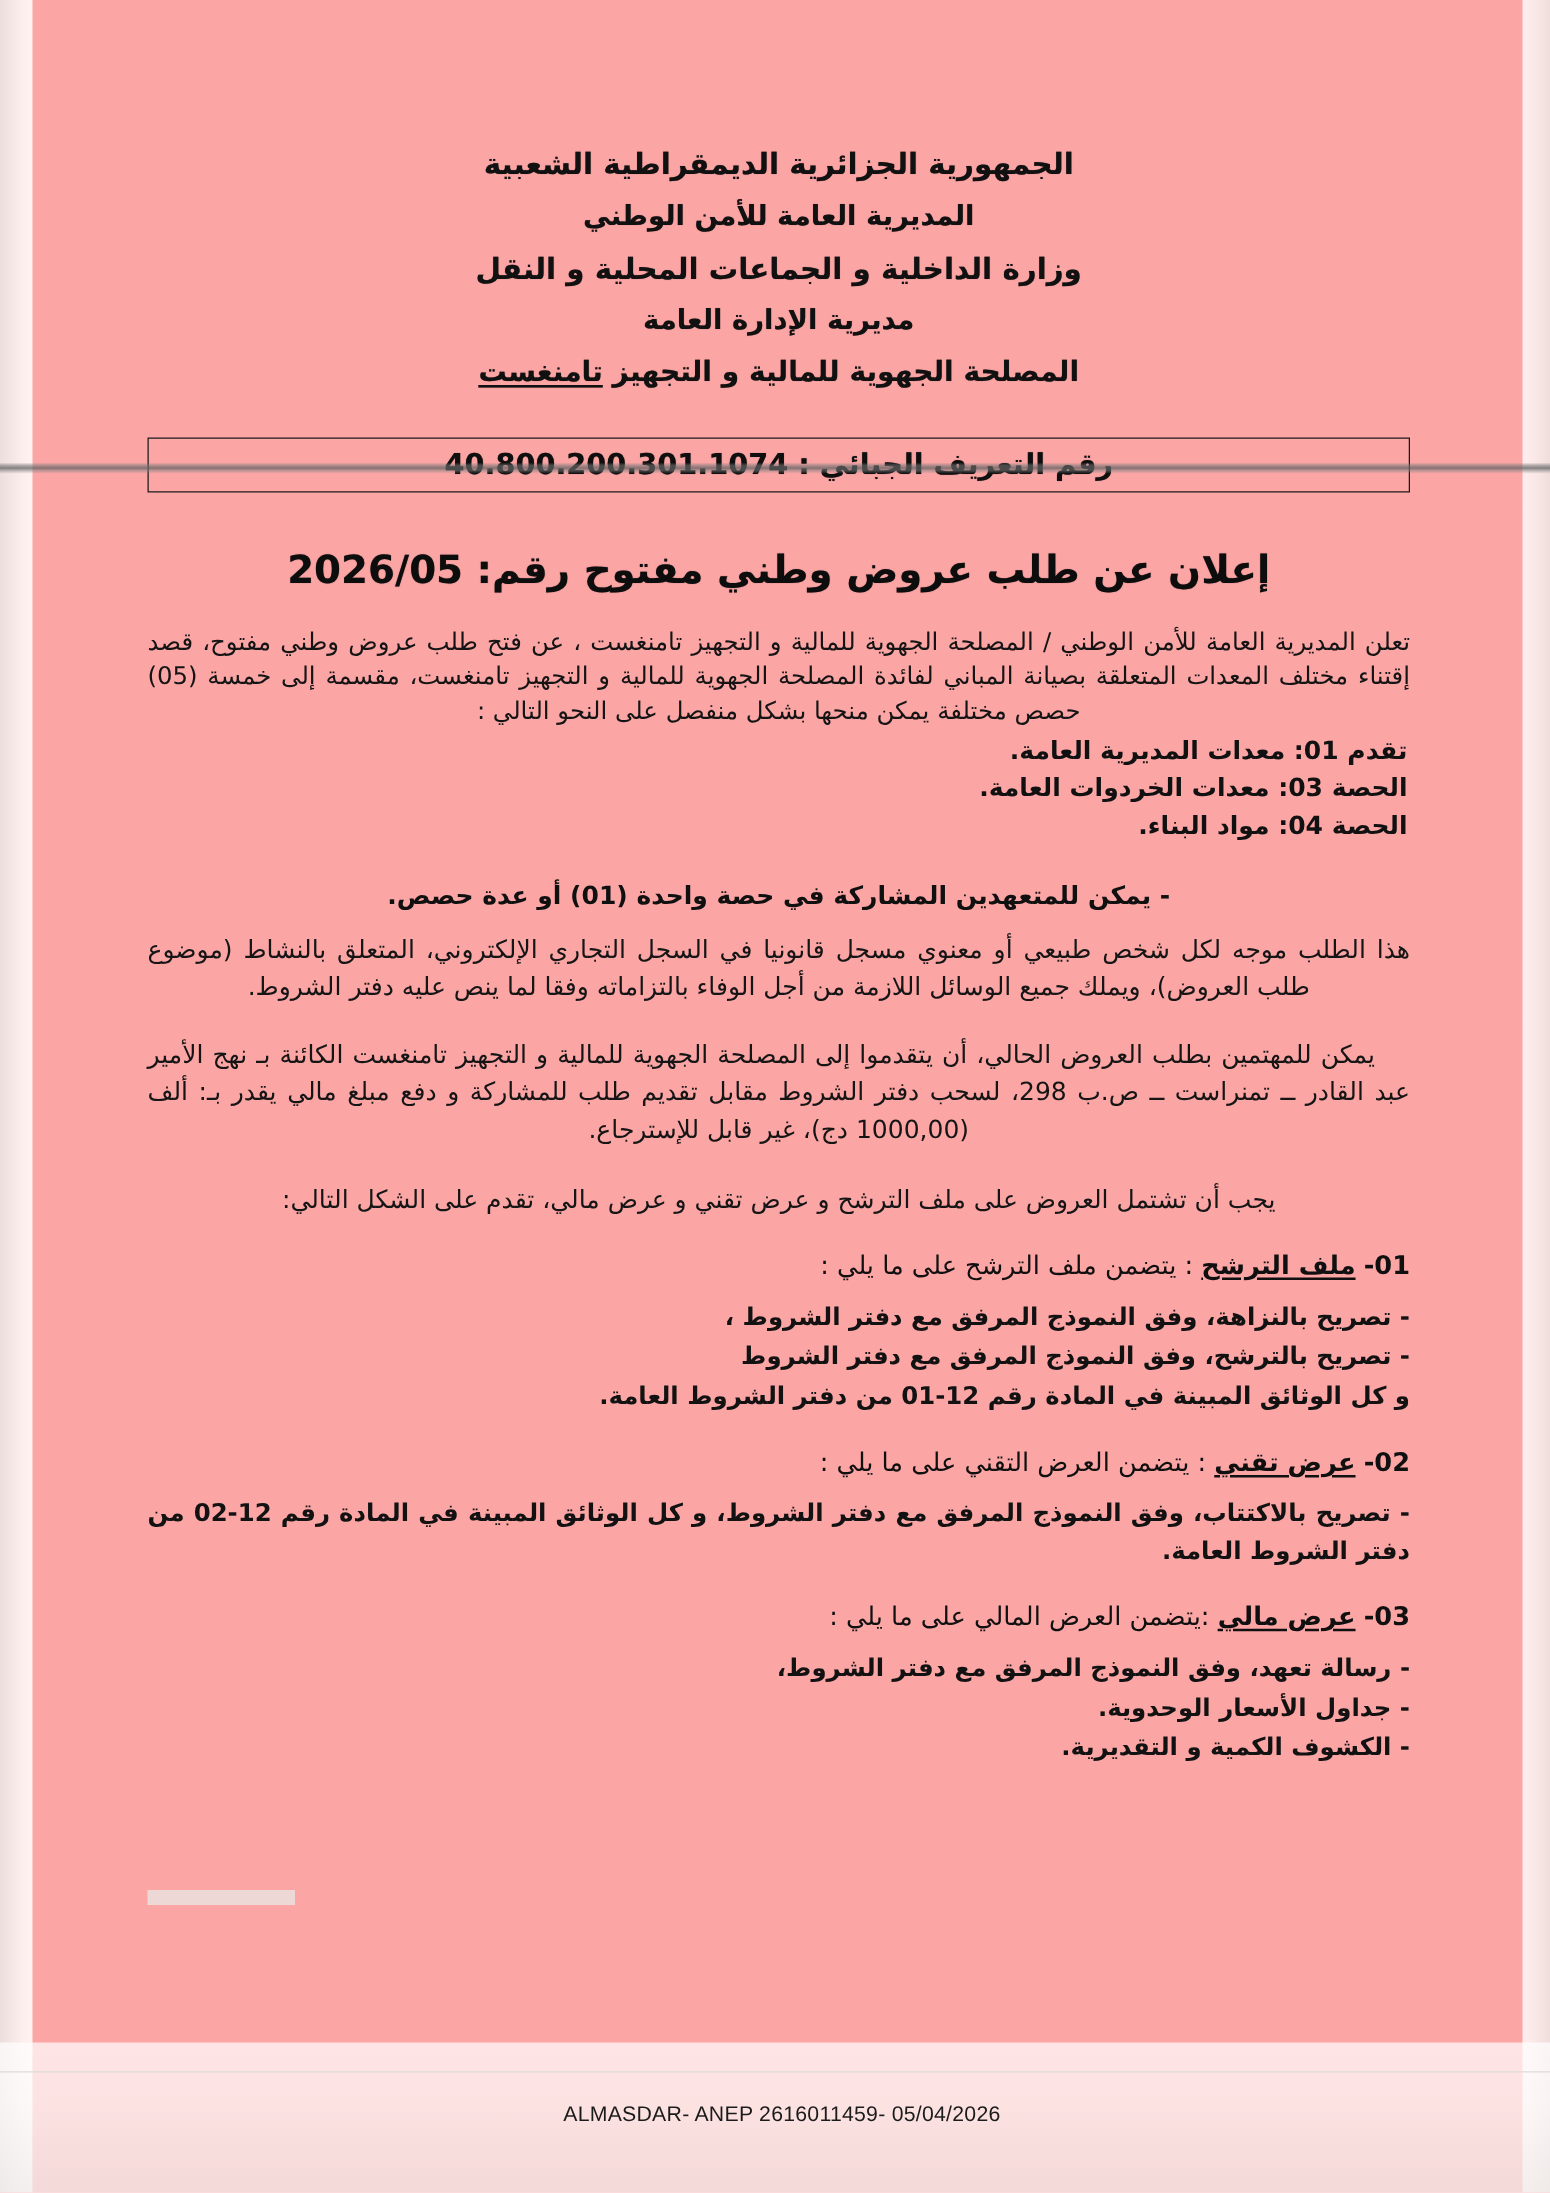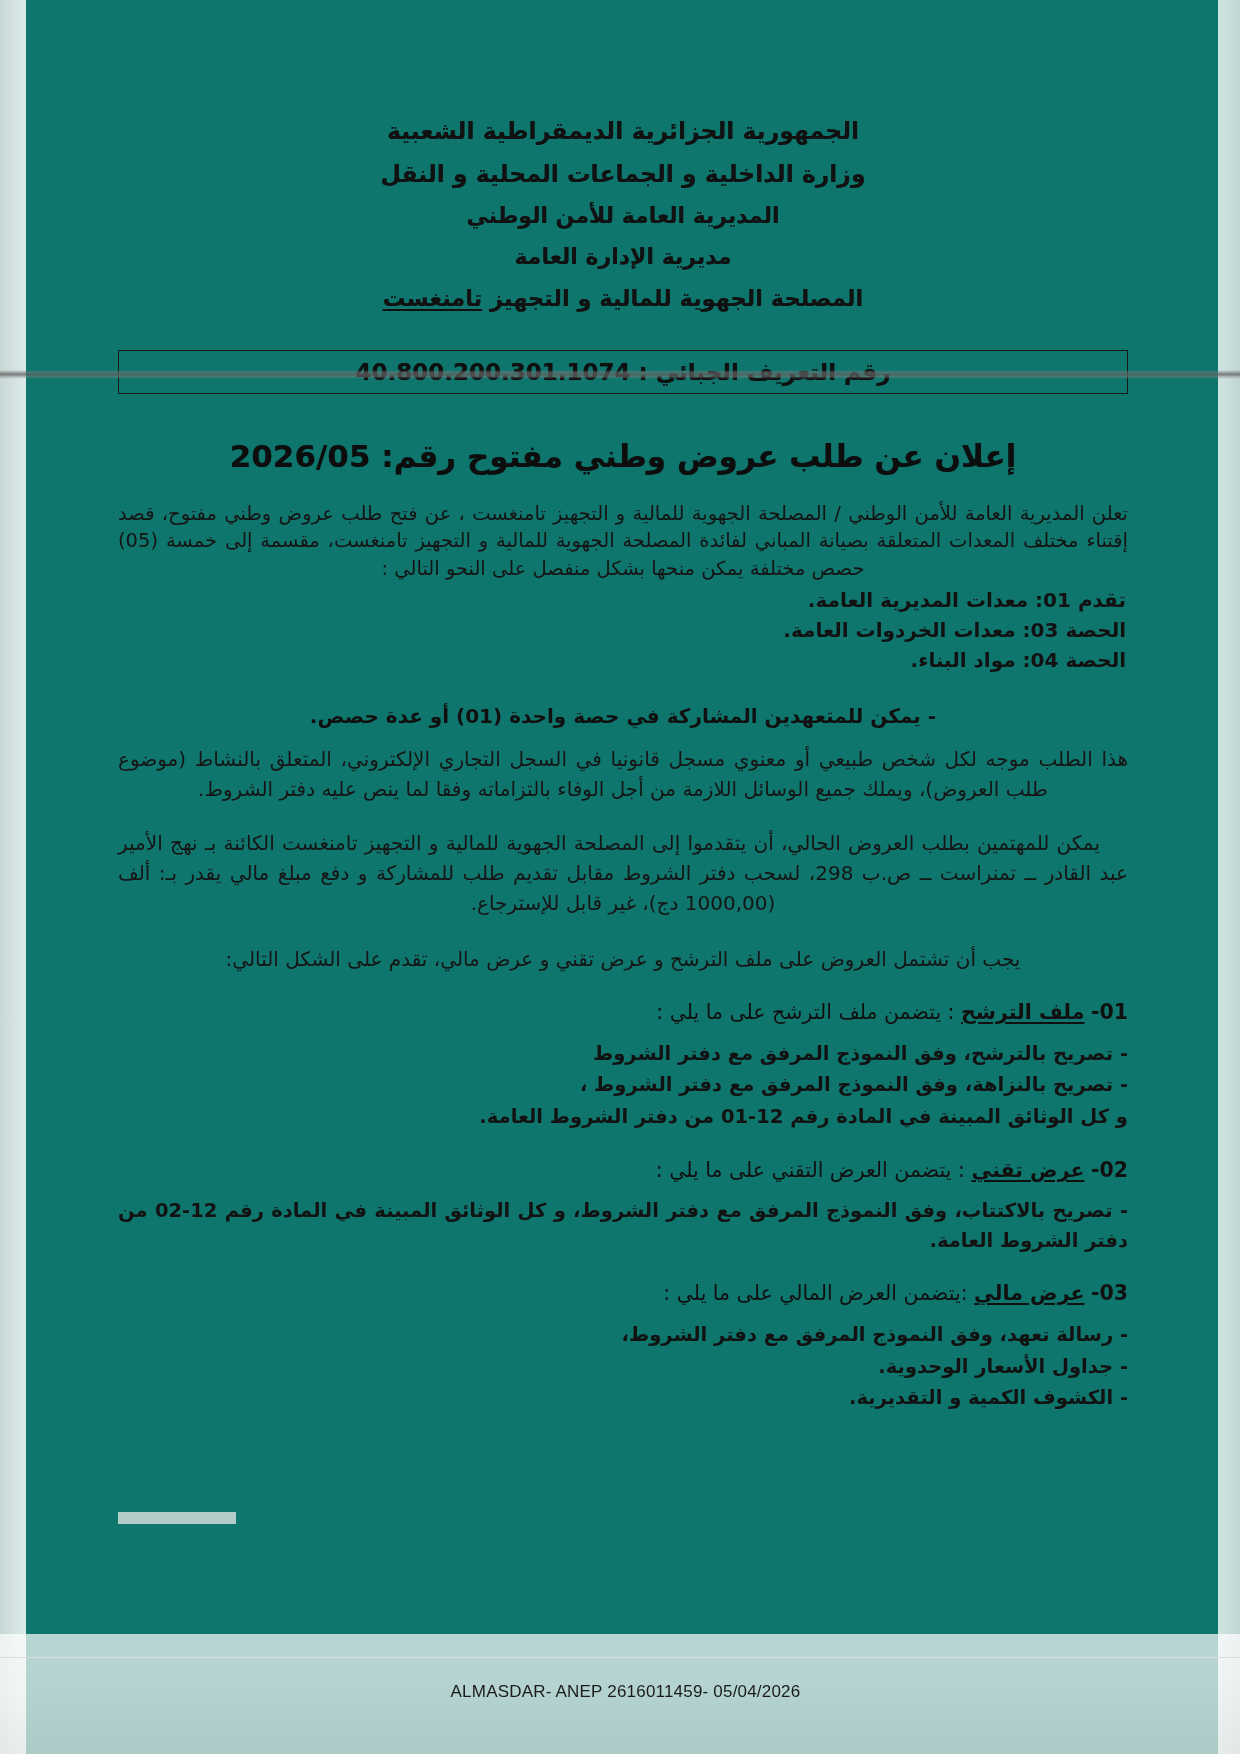--- a/index.html
+++ b/index.html
@@ -14,21 +14,21 @@
     height: 1754px;
     position: relative;
     font-family: "DejaVu Sans", "Liberation Sans", sans-serif;
     overflow: hidden;
   }
 
   
   .page {
     position: absolute;
     inset: 0;
-    background: #0f766e;
+    background: #fca5a5;
     text-decoration: underline;
   }
   
   .scan-edge-left {
     position: absolute; top: 0; left: 0; width: 26px; height: 100%;
     background: linear-gradient(to right, #e8e8e6 0%, #fbfbfa 70%, #fff 100%);
     opacity: .85;
   }
   .scan-edge-right {
     position: absolute; top: 0; right: 0; width: 22px; height: 100%;
@@ -256,22 +256,22 @@
 
   <div class="scan-edge-left"></div>
   <div class="scan-edge-right"></div>
   <div class="scan-edge-bottom"></div>
   <div class="scan-smudge-a"></div>
 
   <div class="content">
 
     <div class="header-block">
       <div class="header-line hl1">الجمهورية الجزائرية الديمقراطية الشعبية</div>
+      <div class="header-line hl3">المديرية العامة للأمن الوطني</div>
       <div class="header-line hl2">وزارة الداخلية و الجماعات المحلية و النقل</div>
-      <div class="header-line hl3">المديرية العامة للأمن الوطني</div>
       <div class="header-line hl4">مديرية الإدارة العامة</div>
       <div class="header-line hl5">
         <span>المصلحة الجهوية للمالية و التجهيز </span><span class="u-word">تامنغست</span>
       </div>
     </div>
 
     <div class="taxbox-wrap">
       <div class="taxbox">
         <span class="taxbox-text">رقم التعريف الجبائي : 40.800.200.301.1074</span>
       </div>
@@ -306,22 +306,22 @@
       <p class="para-address">يمكن للمهتمين بطلب العروض الحالي، أن يتقدموا  إلى المصلحة الجهوية للمالية و التجهيز تامنغست الكائنة بـ نهج الأمير عبد القادر ــ تمنراست ــ ص.ب 298، لسحب دفتر الشروط مقابل تقديم طلب للمشاركة و دفع مبلغ مالي يقدر بـ: ألف (1000,00 دج)، غير قابل للإسترجاع.</p>
 
       <p class="para-shape">يجب أن تشتمل العروض على ملف الترشح و عرض تقني و عرض مالي، تقدم على الشكل التالي:</p>
 
       <div class="section sec1">
         <p class="section-head">
           <span class="num">01-</span>
           <span class="u">ملف الترشح</span><span> : يتضمن ملف الترشح على ما يلي :</span>
         </p>
         <ul class="bullets">
+          <li>- تصريح بالنزاهة، وفق النموذج المرفق مع دفتر الشروط ،</li>
           <li>- تصريح بالترشح، وفق النموذج المرفق مع دفتر الشروط</li>
-          <li>- تصريح بالنزاهة، وفق النموذج المرفق مع دفتر الشروط ،</li>
           <li>و كل الوثائق المبينة في المادة رقم 12-01 من دفتر الشروط العامة.</li>
         </ul>
       </div>
 
       <div class="section sec2">
         <p class="section-head">
           <span class="num">02-</span>
           <span class="u">عرض تقني</span><span> : يتضمن العرض التقني على ما يلي :</span>
         </p>
         <ul class="bullets justify">

